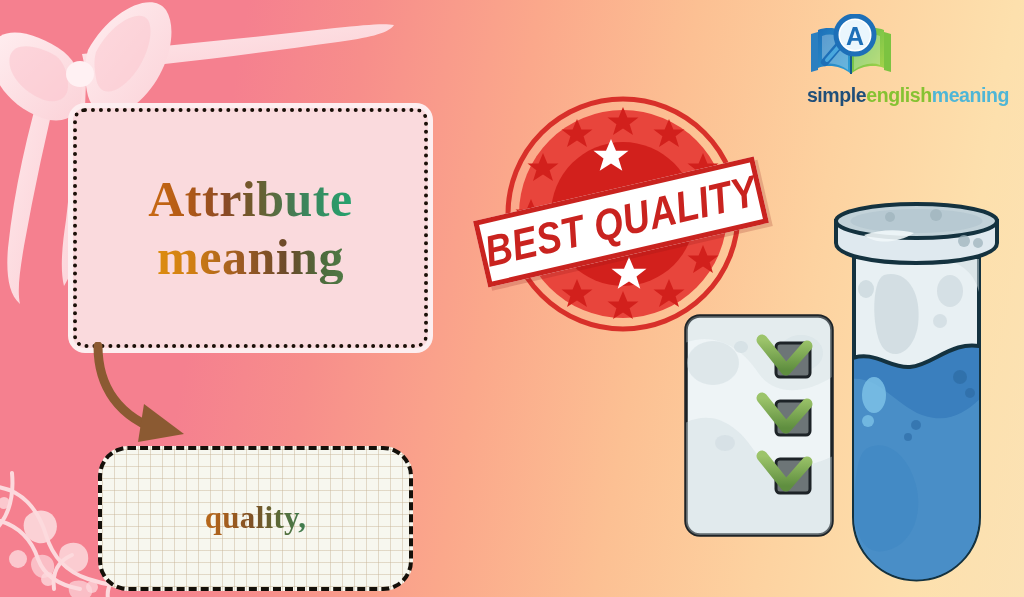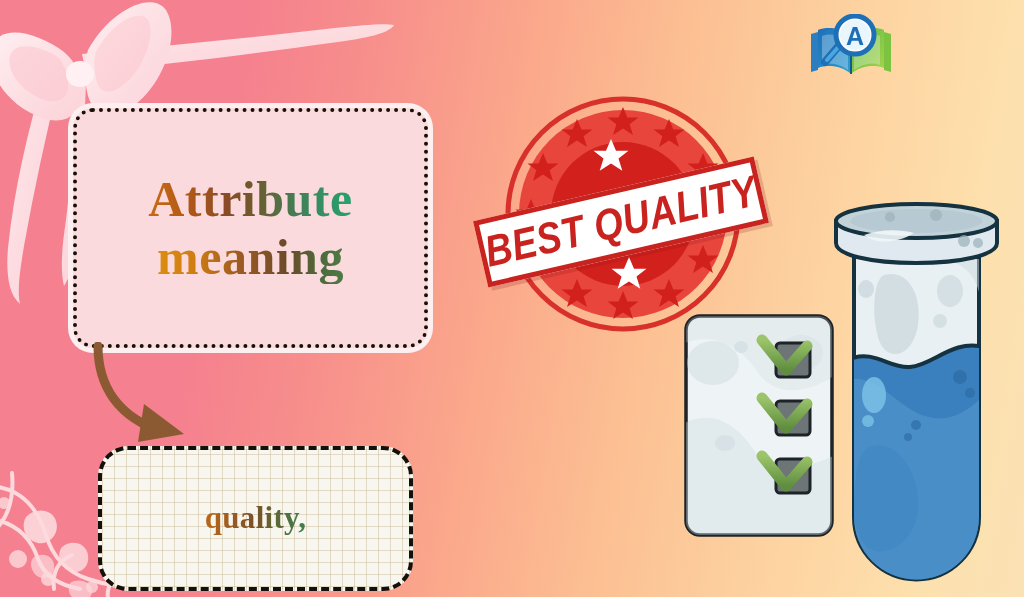--- a/index.html
+++ b/index.html
@@ -23,21 +23,21 @@
   .ribbon-wrap { position:absolute; left:-10px; top:-6px; width:420px; height:330px; pointer-events:none; }
 
   
   .floral-wrap { position:absolute; left:-4px; bottom:-4px; width:170px; height:140px; pointer-events:none; }
 
   
   .box1 {
     position:absolute; left:73px; top:108px; width:355px; height:240px;
     background:#fadadd;
     border:4px dotted #1a1008;
-    border-radius:20px;
+    border-radius:12px;
     box-shadow:0 0 0 5px #fdeef0;
     display:flex; flex-direction:column;
     align-items:center; justify-content:center;
     gap:6px;
   }
   .headline {
     font-family:"Liberation Serif", serif;
     font-weight:700;
     font-size:50px;
     line-height:1.05;
@@ -347,13 +347,16 @@
       </g>
       <g stroke="#49a7dd" stroke-width="4" stroke-linecap="round">
         <line x1="33" y1="30" x2="19" y2="46"></line>
       </g>
 
       <circle cx="47" cy="21" r="19" fill="#ffffff" stroke="#1d6fb8" stroke-width="5"></circle>
       <circle cx="47" cy="21" r="15" fill="#eaf6fd"></circle>
       <text x="47" y="31" text-anchor="middle" font-family="Liberation Sans, sans-serif" font-size="25" font-weight="700" fill="#1d6fb8">A</text>
     </svg>
   </div>
+  <div class="logo-word">
+    <span class="w-simple">simple</span><span class="w-english">english</span><span class="w-meaning">meaning</span>
+  </div>
 </div>
 
 </body></html>

